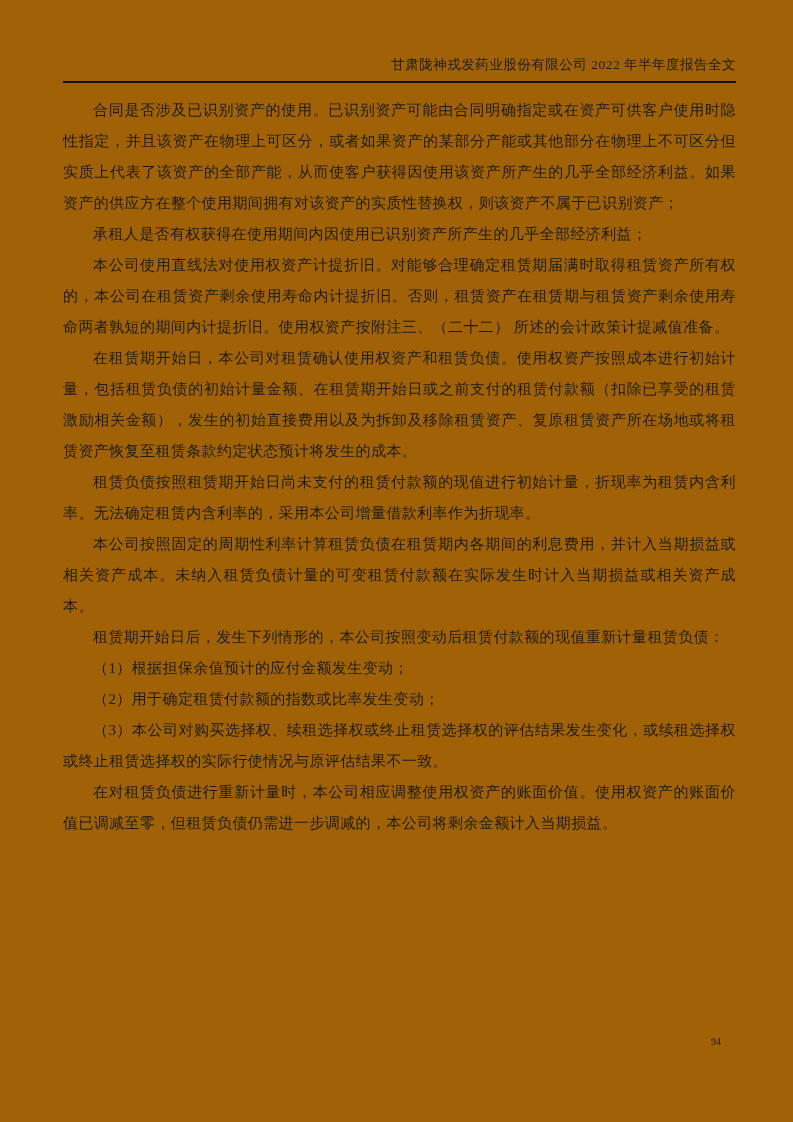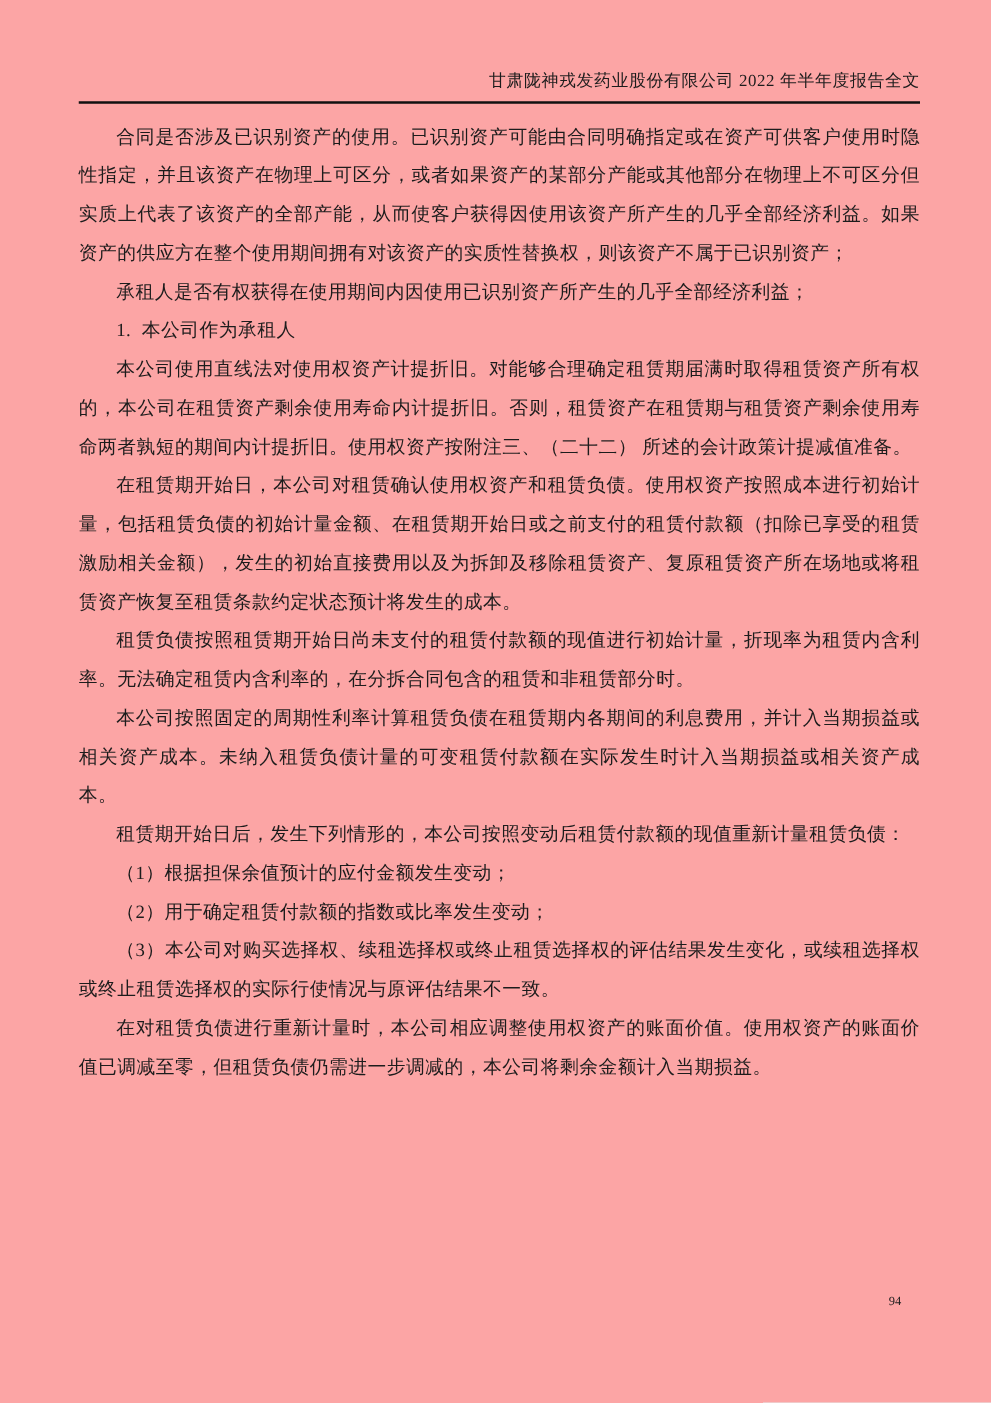--- a/index.html
+++ b/index.html
@@ -2,21 +2,21 @@
 <html><head>
 <meta charset="utf-8">
 <style>
   * { margin: 0; padding: 0; box-sizing: border-box; }
   html, body { background: #e8e8e8; }
   .page {
     position: relative;
     width: 793px;
     height: 1122px;
     margin: 0 auto;
-    background: #fca5a5;
+    background: #a16207;
     font-family: "Liberation Serif", "DejaVu Serif", serif;
     color: #1c1c1c;
     overflow: hidden;
   }
   .header {
     position: absolute;
     left: 63px;
     right: 57px;
     top: 56px;
     text-align: right;
@@ -54,24 +54,23 @@
 </head>
 <body>
 
 <div class="page">
 
   <div class="header">甘肃陇神戎发药业股份有限公司 2022 年半年度报告全文</div>
 
   <div class="content">
     <p>合同是否涉及已识别资产的使用。已识别资产可能由合同明确指定或在资产可供客户使用时隐性指定，并且该资产在物理上可区分，或者如果资产的某部分产能或其他部分在物理上不可区分但实质上代表了该资产的全部产能，从而使客户获得因使用该资产所产生的几乎全部经济利益。如果资产的供应方在整个使用期间拥有对该资产的实质性替换权，则该资产不属于已识别资产；</p>
     <p>承租人是否有权获得在使用期间内因使用已识别资产所产生的几乎全部经济利益；</p>
-    <p>1.&nbsp;&nbsp;本公司作为承租人</p>
     <p>本公司使用直线法对使用权资产计提折旧。对能够合理确定租赁期届满时取得租赁资产所有权的，本公司在租赁资产剩余使用寿命内计提折旧。否则，租赁资产在租赁期与租赁资产剩余使用寿命两者孰短的期间内计提折旧。使用权资产按附注三、（二十二）&nbsp;所述的会计政策计提减值准备。</p>
     <p>在租赁期开始日，本公司对租赁确认使用权资产和租赁负债。使用权资产按照成本进行初始计量，包括租赁负债的初始计量金额、在租赁期开始日或之前支付的租赁付款额（扣除已享受的租赁激励相关金额），发生的初始直接费用以及为拆卸及移除租赁资产、复原租赁资产所在场地或将租赁资产恢复至租赁条款约定状态预计将发生的成本。</p>
-    <p>租赁负债按照租赁期开始日尚未支付的租赁付款额的现值进行初始计量，折现率为租赁内含利率。无法确定租赁内含利率的，在分拆合同包含的租赁和非租赁部分时。</p>
+    <p>租赁负债按照租赁期开始日尚未支付的租赁付款额的现值进行初始计量，折现率为租赁内含利率。无法确定租赁内含利率的，采用本公司增量借款利率作为折现率。</p>
     <p>本公司按照固定的周期性利率计算租赁负债在租赁期内各期间的利息费用，并计入当期损益或相关资产成本。未纳入租赁负债计量的可变租赁付款额在实际发生时计入当期损益或相关资产成本。</p>
     <p>租赁期开始日后，发生下列情形的，本公司按照变动后租赁付款额的现值重新计量租赁负债：</p>
     <p>（1）根据担保余值预计的应付金额发生变动；</p>
     <p>（2）用于确定租赁付款额的指数或比率发生变动；</p>
     <p>（3）本公司对购买选择权、续租选择权或终止租赁选择权的评估结果发生变化，或续租选择权或终止租赁选择权的实际行使情况与原评估结果不一致。</p>
     <p>在对租赁负债进行重新计量时，本公司相应调整使用权资产的账面价值。使用权资产的账面价值已调减至零，但租赁负债仍需进一步调减的，本公司将剩余金额计入当期损益。</p>
   </div>
 
   <div class="page-number">94</div>
 

